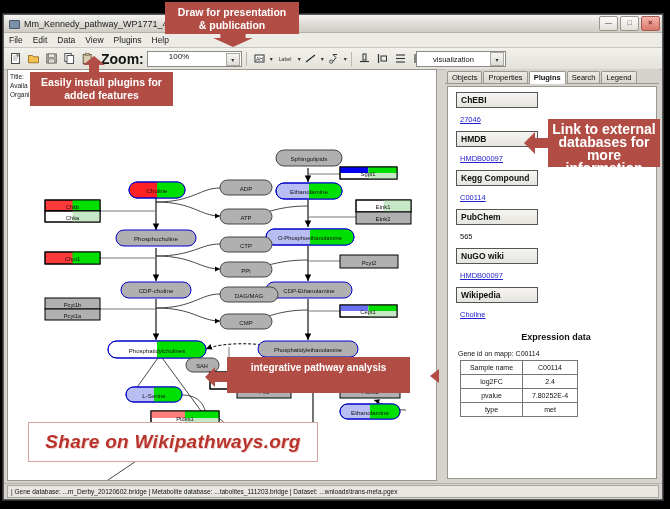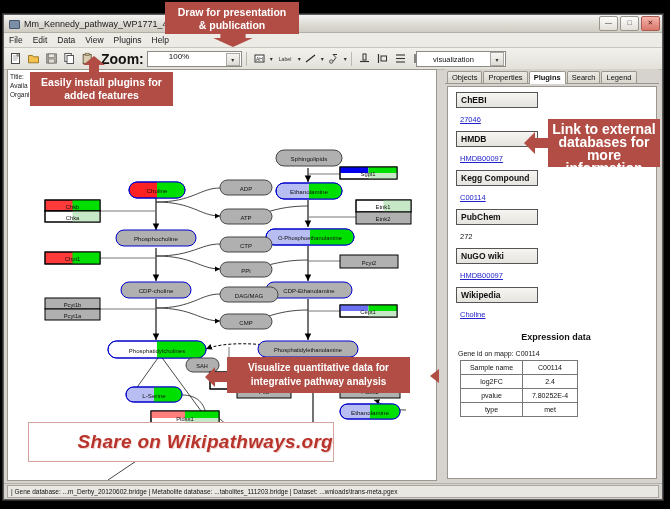--- a/index.html
+++ b/index.html
@@ -74,21 +74,21 @@
      font-size:6.5px;color:#111;display:flex;align-items:center;padding-left:3px;}
 
   
   svg.pw{position:absolute;left:0;top:0;}
 
   
   .ann{position:absolute;background:#b14d45;color:#fff;font-weight:bold;text-align:center;
        font-size:10.5px;line-height:13px;z-index:40;padding:4px 0;box-sizing:border-box;}
 
   .sharebox{position:absolute;left:24px;top:418px;width:288px;height:38px;background:#fff;
-     border:1px solid #d6a49e;z-index:45;display:flex;align-items:center;justify-content:flex-end;padding-left:16px;}
+     border:1px solid #d6a49e;z-index:45;display:flex;align-items:center;justify-content:center;}
   .sharebox span{font-size:19px;font-weight:bold;font-style:italic;color:#b8332b;
      text-shadow:1px 1px 0 #f0d5d2;letter-spacing:.3px;}
 </style>
 </head>
 <body>
 
 <div id="root">
 
   <div class="win">
 
@@ -534,21 +534,21 @@
           <div class="dbbox">ChEBI</div>
           <a class="dblink" href="#">27046</a>
 
           <div class="dbbox">HMDB</div>
           <a class="dblink" href="#">HMDB00097</a>
 
           <div class="dbbox">Kegg Compound</div>
           <a class="dblink" href="#">C00114</a>
 
           <div class="dbbox">PubChem</div>
-          <div class="dbval">272</div>
+          <div class="dbval">565</div>
 
           <div class="dbbox">NuGO wiki</div>
           <a class="dblink" href="#">HMDB00097</a>
 
           <div class="dbbox">Wikipedia</div>
           <a class="dblink" href="#">Choline</a>
 
           <div class="exphdr">Expression data</div>
           <div class="geneid">Gene id on mapp: C00114</div>
 
@@ -600,21 +600,20 @@
   <div class="ann" style="left:548px;top:119px;width:112px;height:48px;font-size:14px;line-height:13px;">
     <div>Link  to external</div>
     <div>databases  for</div>
     <div>more information</div>
   </div>
   <svg style="position:absolute;left:524px;top:131px;z-index:41" width="26" height="24">
     <path d="M0,12 L11,1 v6 h15 v10 H11 v6 z" fill="#b14d45"></path>
   </svg>
 
   <div class="ann" style="left:227px;top:357px;width:183px;height:36px;font-size:10px;line-height:14px;">
-    <div>Visualize quantitative data  for</div>
     <div>integrative pathway analysis</div>
   </div>
   <svg style="position:absolute;left:205px;top:366px;z-index:41" width="24" height="22">
     <path d="M0,11 L10,1 v5 h14 v10 H10 v5 z" fill="#b14d45"></path>
   </svg>
 
   <svg style="position:absolute;left:430px;top:369px;z-index:41" width="12" height="14">
     <path d="M0,7 L9,0 v14 z" fill="#b14d45"></path>
   </svg>
 

